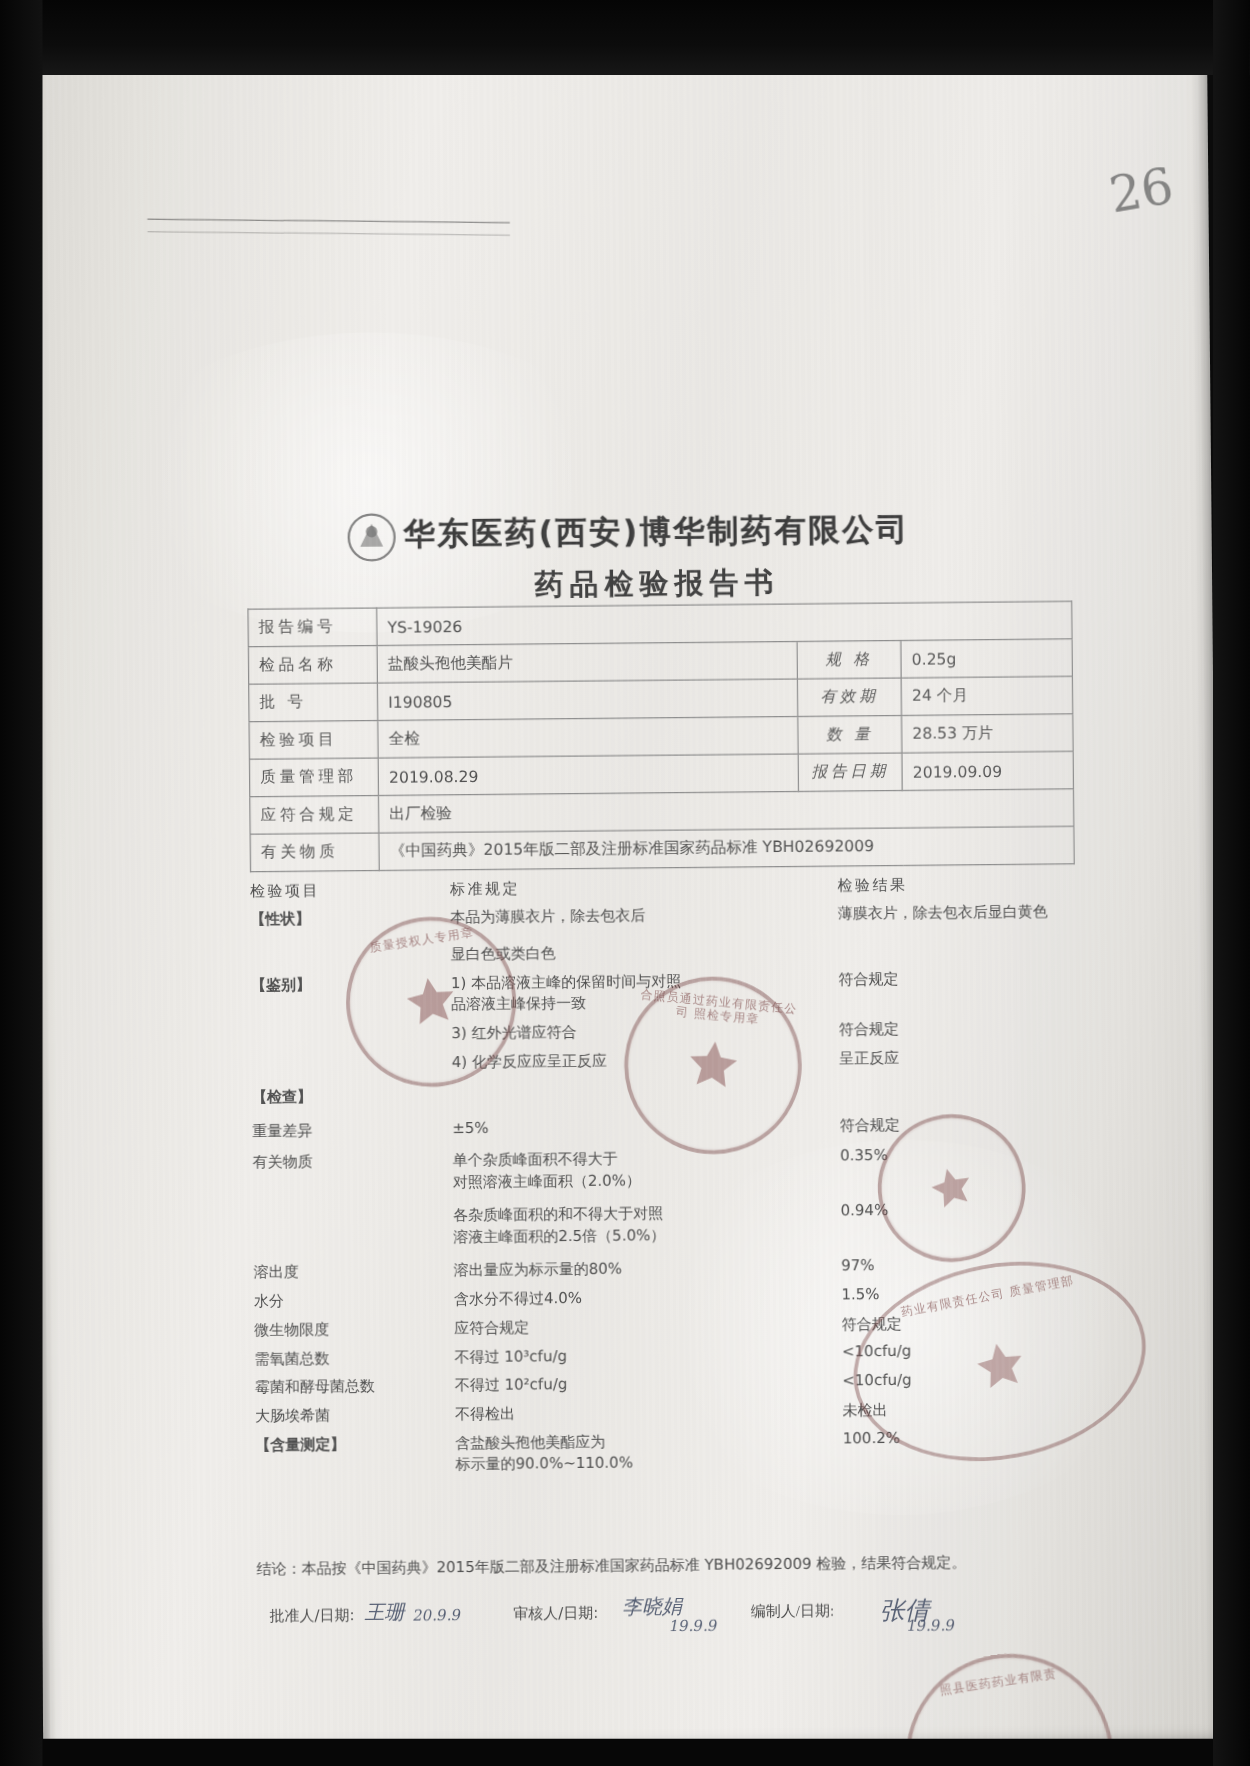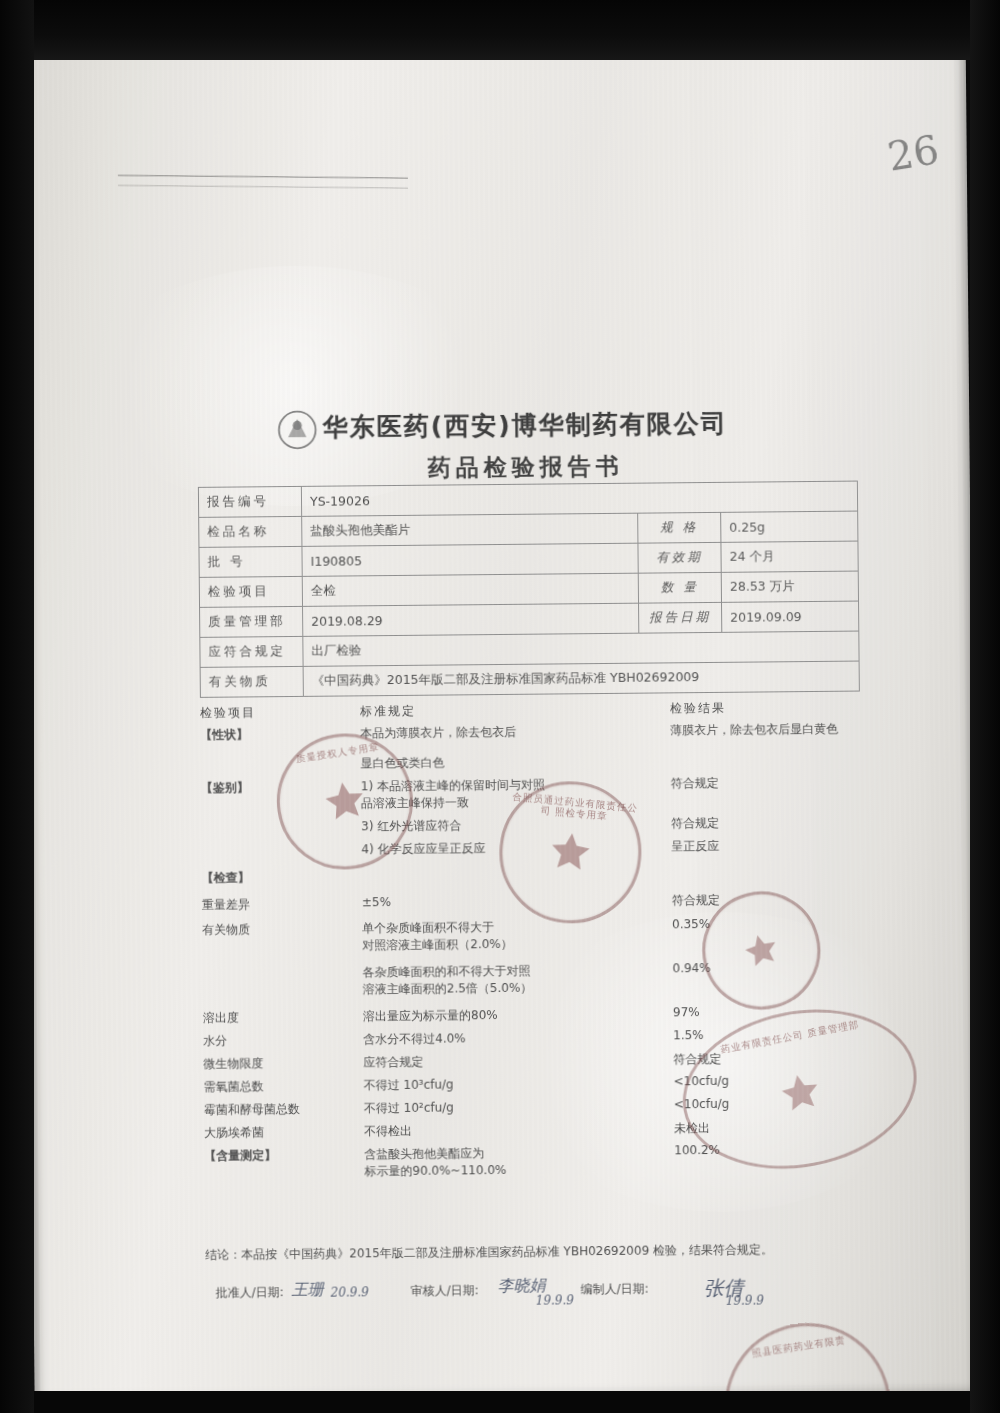--- a/index.html
+++ b/index.html
@@ -319,21 +319,21 @@
 
     <div class="sigs">
       <span class="s" style="left:0;top:0;margin-left:10px;">批准人/日期:</span>
       <span class="s hand" style="left:86px;top:-4px;font-size:16px;">王珊</span>
       <span class="s hand" style="left:125px;top:2px;">20.9.9</span>
 
       <span class="s" style="left:205px;top:0;">审核人/日期:</span>
       <span class="s hand" style="left:292px;top:-6px;font-size:16px;">李晓娟</span>
       <span class="s hand" style="left:330px;top:12px;">19.9.9</span>
 
-      <span class="s" style="left:375px;top:0;">编制人/日期:</span>
+      <span class="s" style="left:395px;top:0;font-family:Liberation Serif, serif;">编制人/日期:</span>
       <span class="s hand" style="left:498px;top:-5px;font-size:20px;">张倩</span>
       <span class="s hand" style="left:520px;top:14px;">19.9.9</span>
     </div>
 
     <div class="stamp" style="left:248px;top:718px;width:130px;height:130px;">
       <div class="st-label" style="top:10px;">质量授权人专用章</div>
       <svg width="46" height="46" viewBox="0 0 24 24">
         <path d="M12 2l2.9 6.3 6.9.8-5.1 4.6 1.4 6.8L12 17.1 5.9 20.5l1.4-6.8L2.2 9.1l6.9-.8z" fill="rgba(120,60,60,.45)"></path>
       </svg>
     </div>

